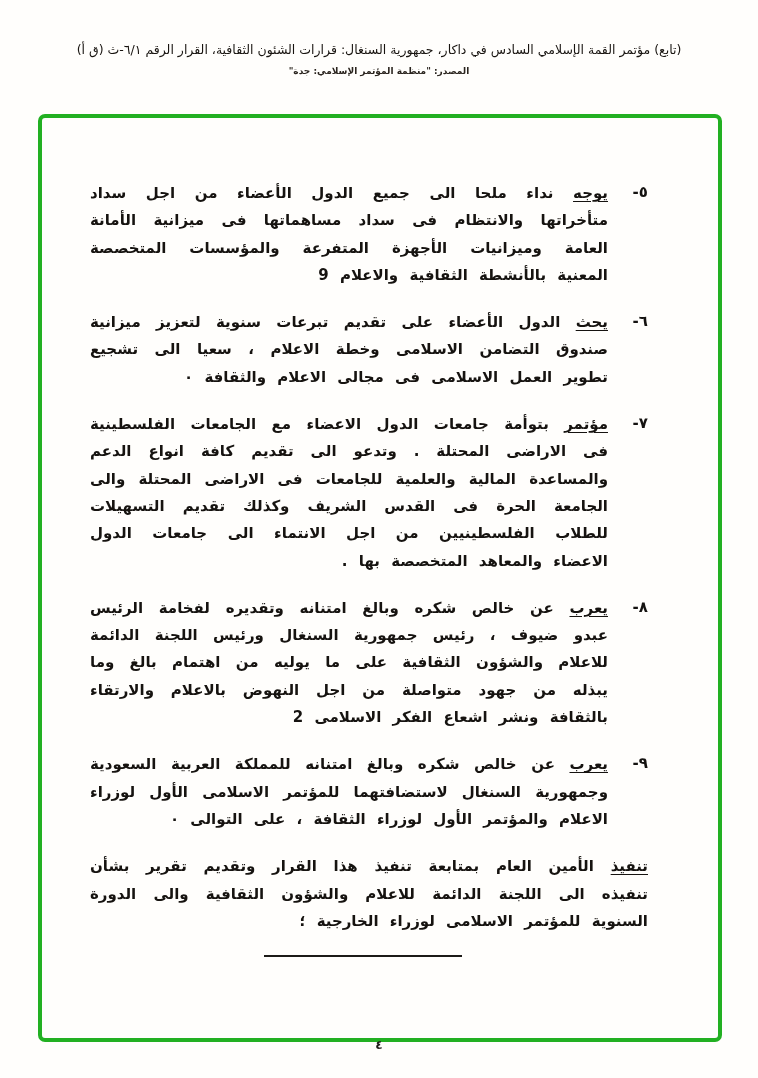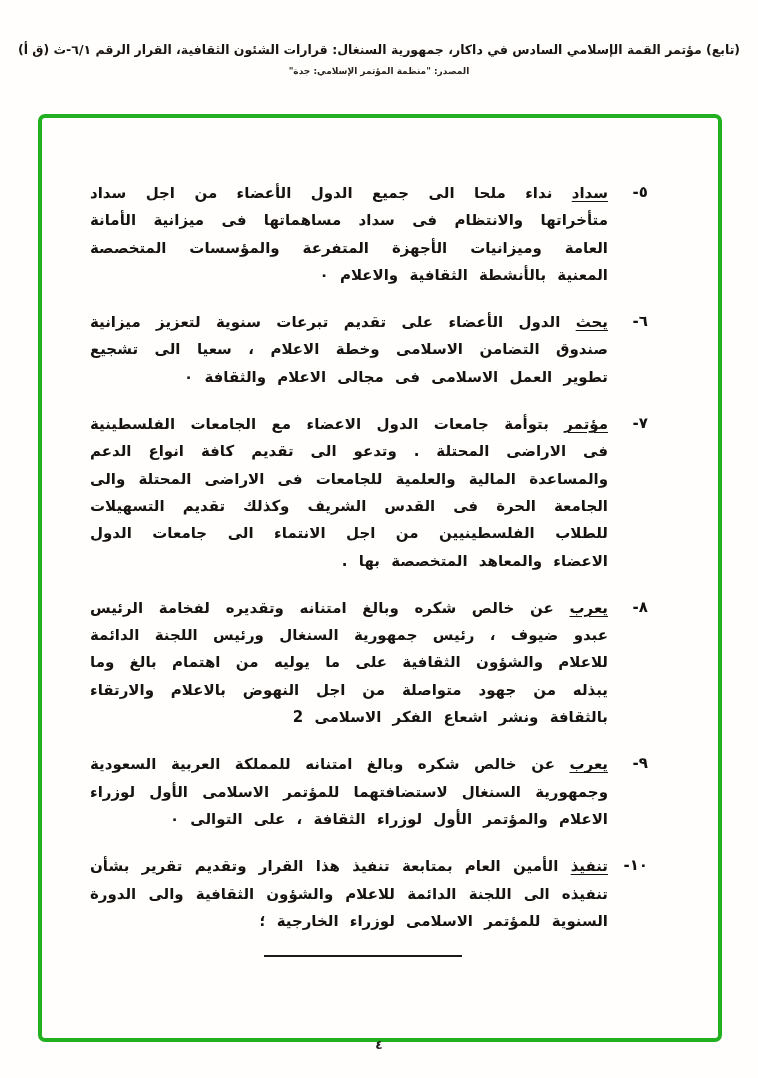--- a/index.html
+++ b/index.html
@@ -19,21 +19,21 @@
     position: absolute;
     top: 42px;
     left: 0;
     right: 0;
     text-align: center;
     direction: rtl;
     color: #181410;
   }
   .header-line1 {
     font-size: 12.5px;
-    font-weight: bold;
+    font-weight: normal;
     letter-spacing: 0.2px;
   }
   .header-line2 {
     font-size: 9px;
     font-weight: bold;
     margin-top: 9px;
     color: #2a241e;
   }
   .doc-frame {
     position: absolute;
@@ -105,21 +105,21 @@
   <div class="header">
     <div class="header-line1">(تابع) مؤتمر القمة الإسلامي السادس في داكار، جمهورية السنغال: قرارات الشئون الثقافية، القرار الرقم ٦/١-ث (ق أ)</div>
     <div class="header-line2">المصدر: "منظمة المؤتمر الإسلامي: جدة"</div>
   </div>
 
   <div class="doc-frame" style="border-color: rgb(34, 176, 34);">
     <div class="content">
 
       <div class="item">
         <span class="num">٥-</span>
-        <div class="body"><u>سداد</u> <span>نداء ملحا الى جميع الدول الأعضاء من اجل سداد متأخراتها والانتظام فى سداد مساهماتها فى ميزانية الأمانة العامة وميزانيات الأجهزة المتفرعة والمؤسسات المتخصصة المعنية بالأنشطة الثقافية والاعلام ٠</span></div>
+        <div class="body"><u>يوجه</u> <span>نداء ملحا الى جميع الدول الأعضاء من اجل سداد متأخراتها والانتظام فى سداد مساهماتها فى ميزانية الأمانة العامة وميزانيات الأجهزة المتفرعة والمؤسسات المتخصصة المعنية بالأنشطة الثقافية والاعلام 9</span></div>
       </div>
 
       <div class="item">
         <span class="num">٦-</span>
         <div class="body"><u>يحث</u> <span>الدول الأعضاء على تقديم تبرعات سنوية لتعزيز ميزانية صندوق التضامن الاسلامى وخطة الاعلام ، سعيا الى تشجيع تطوير العمل الاسلامى فى مجالى الاعلام والثقافة ٠</span></div>
       </div>
 
       <div class="item">
         <span class="num">٧-</span>
         <div class="body"><u>مؤتمر</u> <span>بتوأمة جامعات الدول الاعضاء مع الجامعات الفلسطينية فى الاراضى المحتلة . وتدعو الى تقديم كافة انواع الدعم والمساعدة المالية والعلمية للجامعات فى الاراضى المحتلة والى الجامعة الحرة فى القدس الشريف وكذلك تقديم التسهيلات للطلاب الفلسطينيين من اجل الانتماء الى جامعات الدول الاعضاء والمعاهد المتخصصة بها .</span></div>
@@ -129,21 +129,20 @@
         <span class="num">٨-</span>
         <div class="body"><u>يعرب</u> <span>عن خالص شكره وبالغ امتنانه وتقديره لفخامة الرئيس عبدو ضيوف ، رئيس جمهورية السنغال ورئيس اللجنة الدائمة للاعلام والشؤون الثقافية على ما يوليه من اهتمام بالغ وما يبذله من جهود متواصلة من اجل النهوض بالاعلام والارتقاء بالثقافة ونشر اشعاع الفكر الاسلامى 2</span></div>
       </div>
 
       <div class="item">
         <span class="num">٩-</span>
         <div class="body"><u>يعرب</u> <span>عن خالص شكره وبالغ امتنانه للمملكة العربية السعودية وجمهورية السنغال لاستضافتهما للمؤتمر الاسلامى الأول لوزراء الاعلام والمؤتمر الأول لوزراء الثقافة ، على التوالى ٠</span></div>
       </div>
 
       <div class="item">
-        <span class="num">١٠-</span>
         <div class="body"><u>تنفيذ</u> <span>الأمين العام بمتابعة تنفيذ هذا القرار وتقديم تقرير بشأن تنفيذه الى اللجنة الدائمة للاعلام والشؤون الثقافية والى الدورة السنوية للمؤتمر الاسلامى لوزراء الخارجية ؛</span></div>
       </div>
 
       <div class="footnote-separator"></div>
 
     </div>
   </div>
 
   <div class="page-num">٤</div>
 

